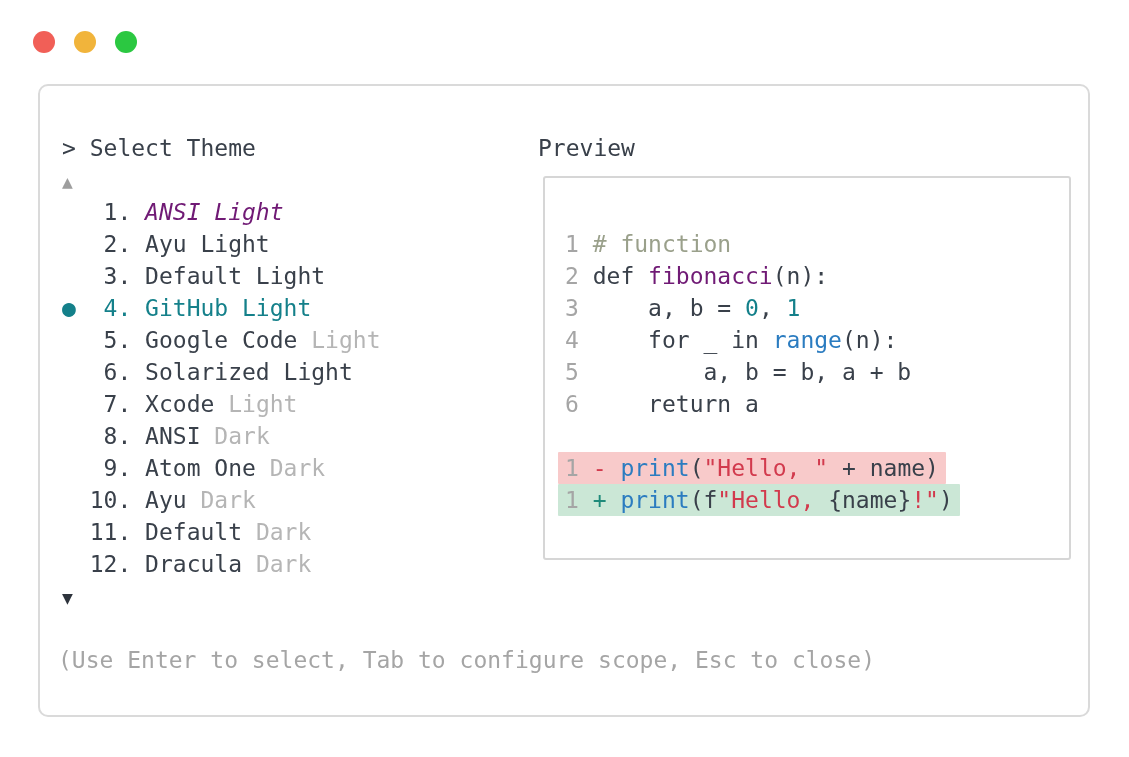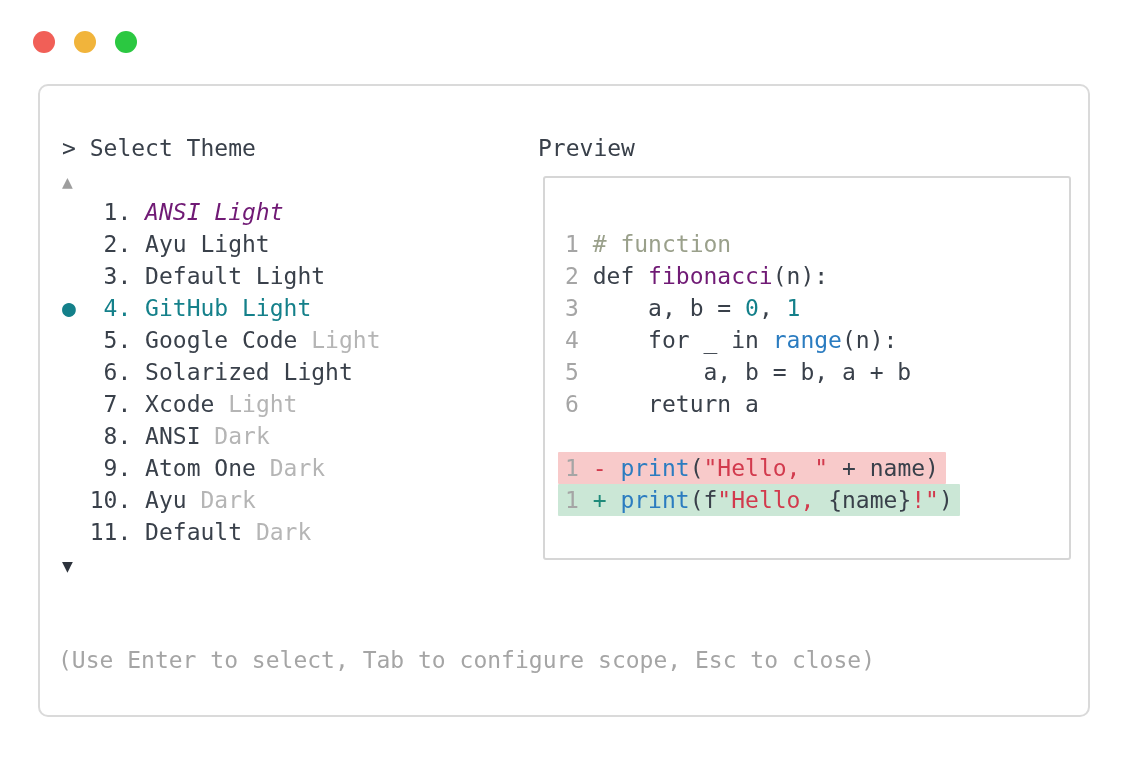--- a/index.html
+++ b/index.html
@@ -48,20 +48,21 @@
       <div class="mono-row"><span style="color: rgb(57, 64, 74);">   2. </span><span style="color: rgb(57, 64, 74);">Ayu Light</span></div>
       <div class="mono-row"><span style="color: rgb(57, 64, 74);">   3. </span><span style="color: rgb(57, 64, 74);">Default Light</span></div>
       <div class="mono-row"><span style="color: rgb(20, 128, 138);">●  4. </span><span style="color: rgb(20, 128, 138);">GitHub Light</span></div>
       <div class="mono-row"><span style="color: rgb(57, 64, 74);">   5. </span><span style="color: rgb(57, 64, 74);">Google Code </span><span style="color: rgb(181, 181, 181);">Light</span></div>
       <div class="mono-row"><span style="color: rgb(57, 64, 74);">   6. </span><span style="color: rgb(57, 64, 74);">Solarized Light</span></div>
       <div class="mono-row"><span style="color: rgb(57, 64, 74);">   7. </span><span style="color: rgb(57, 64, 74);">Xcode </span><span style="color: rgb(181, 181, 181);">Light</span></div>
       <div class="mono-row"><span style="color: rgb(57, 64, 74);">   8. </span><span style="color: rgb(57, 64, 74);">ANSI </span><span style="color: rgb(181, 181, 181);">Dark</span></div>
       <div class="mono-row"><span style="color: rgb(57, 64, 74);">   9. </span><span style="color: rgb(57, 64, 74);">Atom One </span><span style="color: rgb(181, 181, 181);">Dark</span></div>
       <div class="mono-row"><span style="color: rgb(57, 64, 74);">  10. </span><span style="color: rgb(57, 64, 74);">Ayu </span><span style="color: rgb(181, 181, 181);">Dark</span></div>
       <div class="mono-row"><span style="color: rgb(57, 64, 74);">  11. </span><span style="color: rgb(57, 64, 74);">Default </span><span style="color: rgb(181, 181, 181);">Dark</span></div>
+      <div class="mono-row"><span style="color: rgb(57, 64, 74);">  12. </span><span style="color: rgb(57, 64, 74);">Dracula </span><span style="color: rgb(181, 181, 181);">Dark</span></div>
     </div>
   <div class="mono-row"><span class="arrow" style="color: rgb(45, 51, 60);">▼</span></div>
 </div>
 
 <div id="preview-title" class="mono-row" style="color: rgb(57, 64, 74); text-align: right;">Preview</div>
 
 <div class="preview-box">
   <div id="code-lines">
       <div class="mono-row"><span style="color: rgb(165, 165, 165);">1 </span><span style="color: rgb(154, 160, 139);"># function</span></div>
       <div class="mono-row"><span style="color: rgb(165, 165, 165);">2 </span><span style="color: rgb(57, 64, 74);">def </span><span style="color: #701a75;">fibonacci</span><span style="color: rgb(57, 64, 74);">(n):</span></div>

